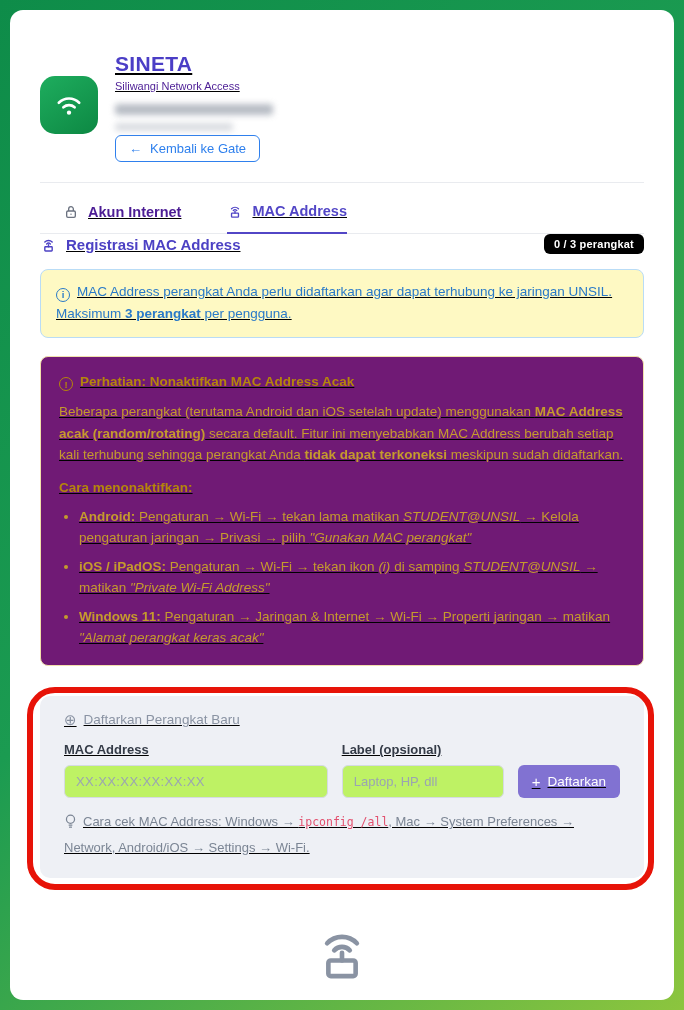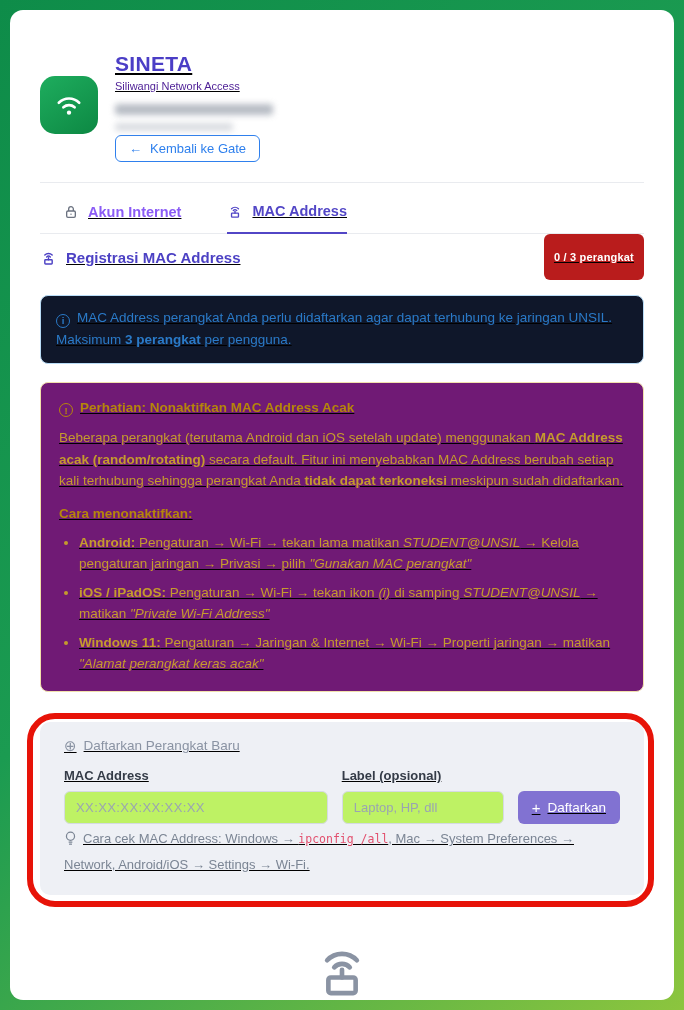--- a/index.html
+++ b/index.html
@@ -47,50 +47,50 @@
   }
   .divider { border: none; border-top: 1px solid #e9ebef; margin-top: 20px; }
 
   
   .tabs {
     display: flex; gap: 46px; margin-top: 20px; padding-left: 23px;
     border-bottom: 1px solid #e9ebef;
   }
   .tab {
     display: flex; align-items: center; gap: 9px;
-    font-size: 14.5px; font-weight: 600; color: #8b5cf6;
+    font-size: 14.5px; font-weight: 600; color: #4c1d95;
     padding-bottom: 13px; cursor: pointer; background: none; border: none; font-family: inherit;
   }
   .tab .t-icon { color: #6b7280; display: flex; }
   .tab.active { color: #5246c6; border-bottom: 2px solid #5246c6; margin-bottom: -1px; }
   .tab.active .t-icon { color: #5246c6; }
 
   
   .section-head {
     display: flex; justify-content: space-between; align-items: center;
   }
   .section-title {
     display: flex; align-items: center; gap: 9px;
     color: #4c41c4; font-size: 15px; font-weight: 600;
   }
   .badge {
-    background: #b91c1c; color: #ffffff; font-size: 11px; font-weight: 700;
-    padding: 17px 10px; border-radius: 6px; letter-spacing: 0.2px;
+    background: #000000; color: #ffffff; font-size: 11px; font-weight: 700;
+    padding: 4px 10px; border-radius: 6px; letter-spacing: 0.2px;
   }
 
   
   .circle-icon {
     display: inline-flex; width: 14px; height: 14px; flex: 0 0 auto;
     border: 1.4px solid currentColor; border-radius: 50%;
     align-items: center; justify-content: center;
     font-size: 9.5px; font-weight: 700; font-style: normal;
     transform: translateY(2px); margin-right: 7px;
   }
   .info-alert {
-    margin-top: 15px; background: #0f172a; border: 1px solid #b9dcf6;
+    margin-top: 15px; background: #fef9c3; border: 1px solid #b9dcf6;
     border-radius: 8px; padding: 11px 15px;
     color: #2a7ac8; font-size: 13.5px; line-height: 1.65;
   }
   .warn-box {
     margin-top: 18px; background: #701a75; border: 1px solid #f1e0ac;
     border-radius: 8px; padding: 14px 18px 16px 18px;
     color: #c59b2d; font-size: 13.5px; line-height: 1.6;
   }
   .warn-title { color: #b5860b; font-weight: 700; }
   .warn-box p { margin-top: 9px; }
@@ -123,21 +123,21 @@
   }
   .field input::placeholder { color: #9aa4b2; }
   .mac-input { font-family: "DejaVu Sans Mono", monospace; font-size: 12px; letter-spacing: 0.4px; }
   .submit-btn {
     height: 33px; flex: 0 0 auto;
     background: #8172d2; color: #ffffff; border: none; border-radius: 6px;
     padding: 0 14px; font-size: 13.5px; font-family: inherit; cursor: pointer;
     display: flex; align-items: center; gap: 7px;
   }
   .submit-plus { font-size: 15px; line-height: 1; }
-  .hint { margin-top: 4px; color: #7b8594; font-size: 13px; line-height: 1.75; }
+  .hint { margin-top: 13px; color: #7b8594; font-size: 13px; line-height: 1.75; }
   .hint .bulb { margin-right: 6px; vertical-align: -3px; }
   .code {
     font-family: "DejaVu Sans Mono", monospace; font-size: 11.5px; color: #e2506e;
   }
 
   
   .empty { margin-top: 46px; text-align: center; }
   .empty .router { color: #8a93a3; }
 </style>
 </head>

